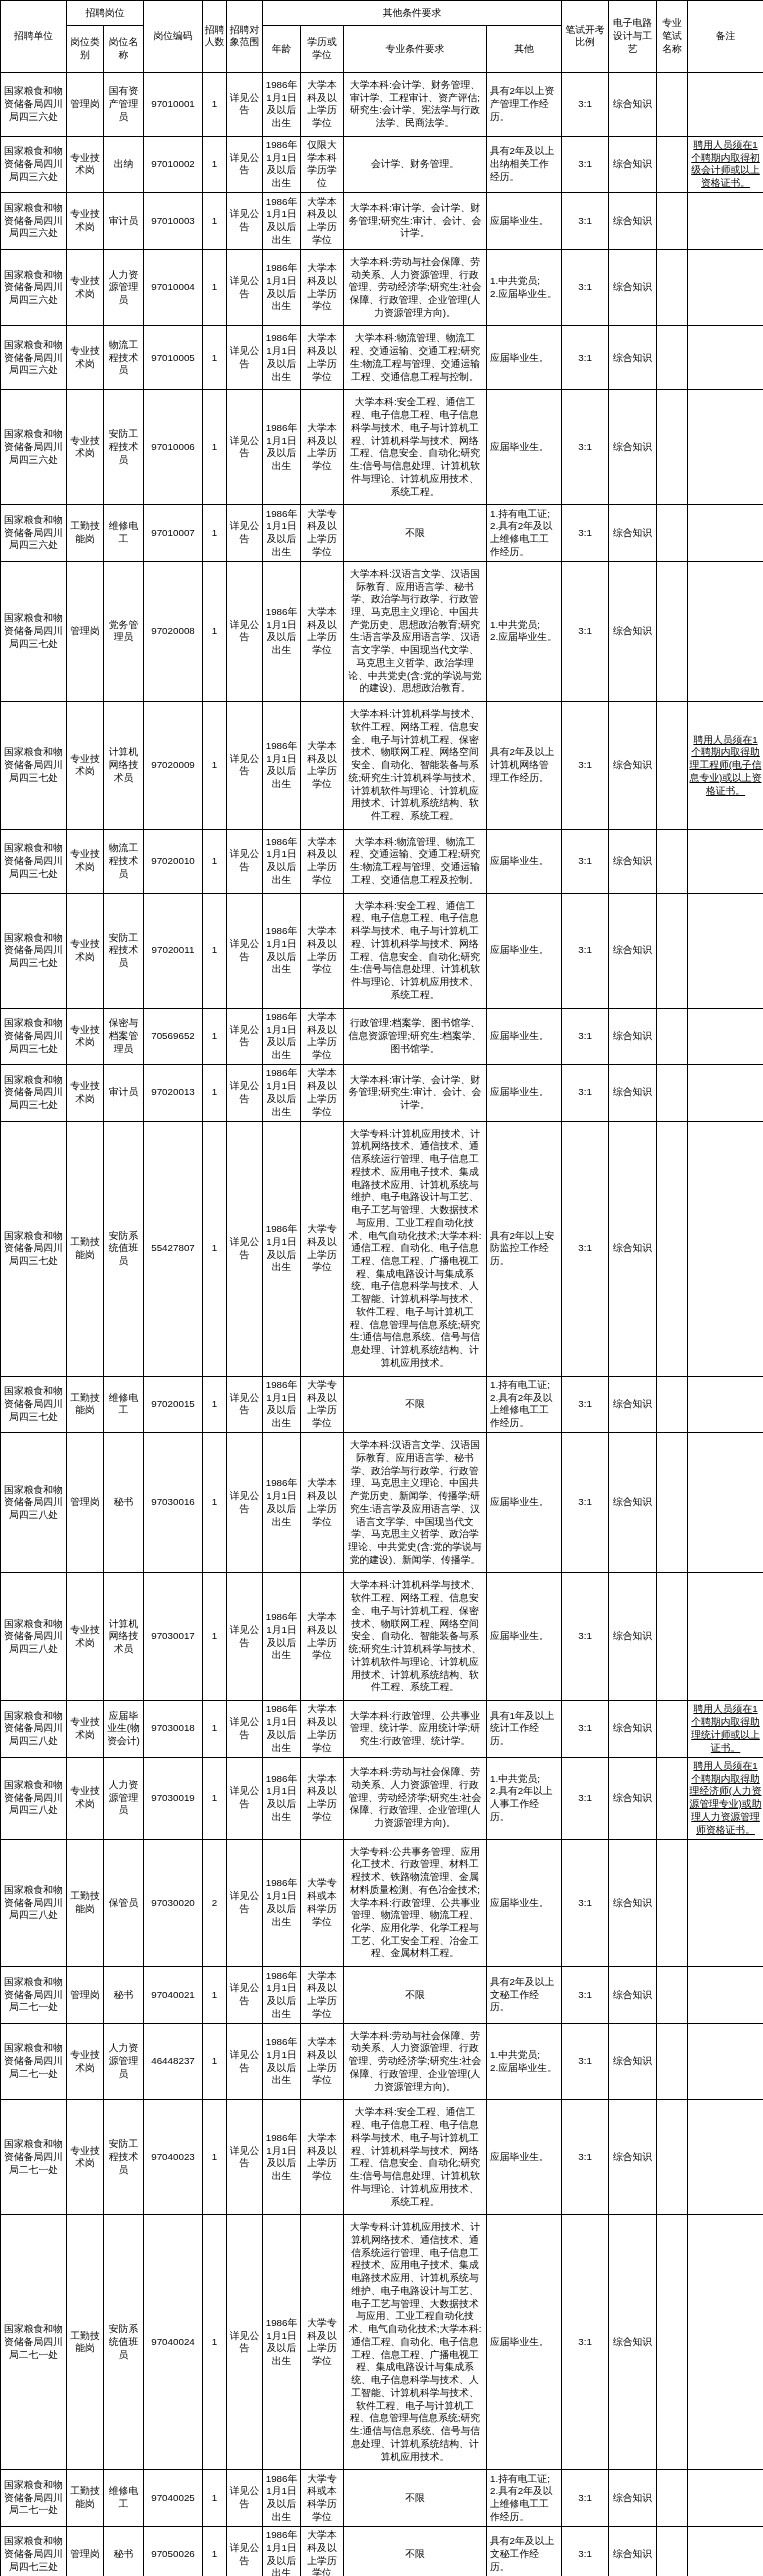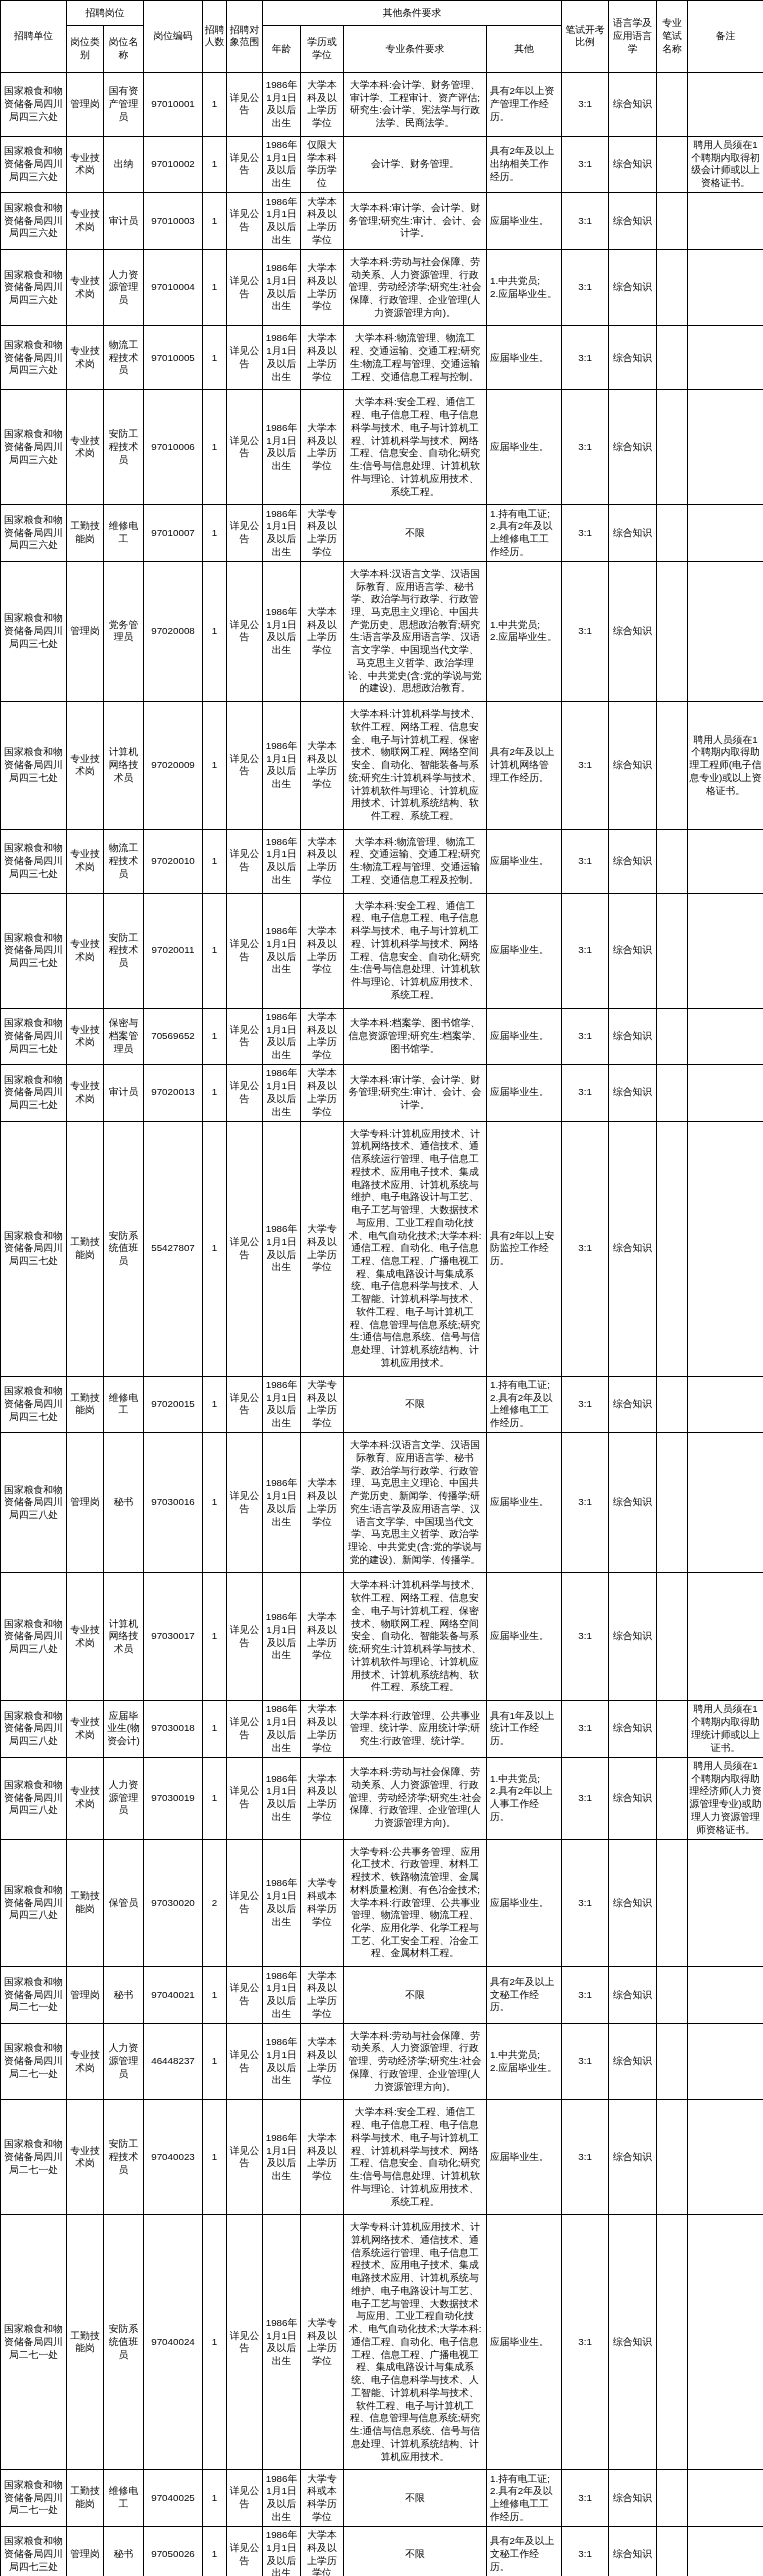--- a/index.html
+++ b/index.html
@@ -13,21 +13,21 @@
     text-align: center;
     vertical-align: middle;
     padding: 2.3px 1.5px;
     word-break: break-all;
     overflow-wrap: break-word;
   }
   thead tr.h1 th { height: 19.6px; margin-top: 12px; }
   thead tr.h2 th { height: 41px; }
   td.col-major { text-align: center; padding: 6px 3px; }
   td.col-other { text-align: left; white-space: pre-line; padding: 2.3px 3px; }
-  td.col-remark { text-align: center; }
+  td.col-remark { text-align: center; text-decoration: underline; }
   td.col-count, td.col-ratio { letter-spacing: 0; }
 </style>
 </head>
 <body>
 
 <table>
   <colgroup>
     <col style="width:66px">
       <col style="width:37px">
       <col style="width:40px">
@@ -45,21 +45,21 @@
   </colgroup>
   <thead>
     <tr class="h1">
       <th rowspan="2">招聘单位</th>
       <th colspan="2">招聘岗位</th>
       <th rowspan="2">岗位编码</th>
       <th rowspan="2">招聘人数</th>
       <th rowspan="2">招聘对象范围</th>
       <th colspan="4">其他条件要求</th>
       <th rowspan="2">笔试开考比例</th>
-      <th rowspan="2">语言学及应用语言学</th>
+      <th rowspan="2">电子电路设计与工艺</th>
       <th rowspan="2">专业笔试名称</th>
       <th rowspan="2">备注</th>
     </tr>
     <tr class="h2">
       <th>岗位类别</th>
       <th>岗位名称</th>
       <th>年龄</th>
       <th>学历或学位</th>
       <th>专业条件要求</th>
       <th>其他</th>
@@ -247,21 +247,21 @@
       </tr>
       <tr>
         <td class="col-unit">国家粮食和物资储备局四川局四三七处</td>
         <td class="col-category">专业技术岗</td>
         <td class="col-name">保密与档案管理员</td>
         <td class="col-code">70569652</td>
         <td class="col-count">1</td>
         <td class="col-scope">详见公告</td>
         <td class="col-age">1986年1月1日及以后出生</td>
         <td class="col-edu">大学本科及以上学历学位</td>
-        <td class="col-major">大学本科:档案学、图书馆学、信息资源管理;研究生:档案学、图书馆学。</td>
+        <td class="col-major">行政管理:档案学、图书馆学、信息资源管理;研究生:档案学、图书馆学。</td>
         <td class="col-other">应届毕业生。</td>
         <td class="col-ratio">3:1</td>
         <td class="col-public_test">综合知识</td>
         <td class="col-prof_test"></td>
         <td class="col-remark"></td>
       </tr>
       <tr>
         <td class="col-unit">国家粮食和物资储备局四川局四三七处</td>
         <td class="col-category">专业技术岗</td>
         <td class="col-name">审计员</td>

